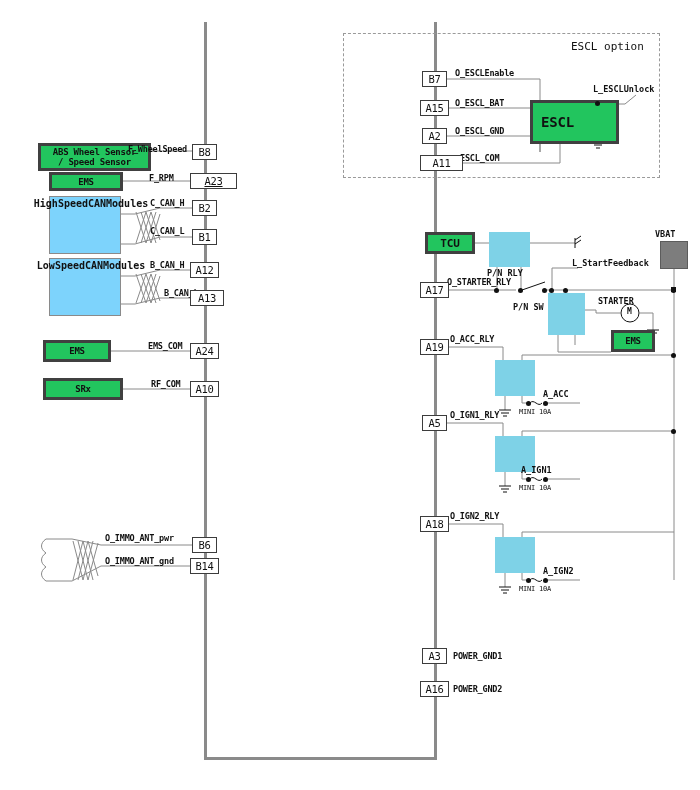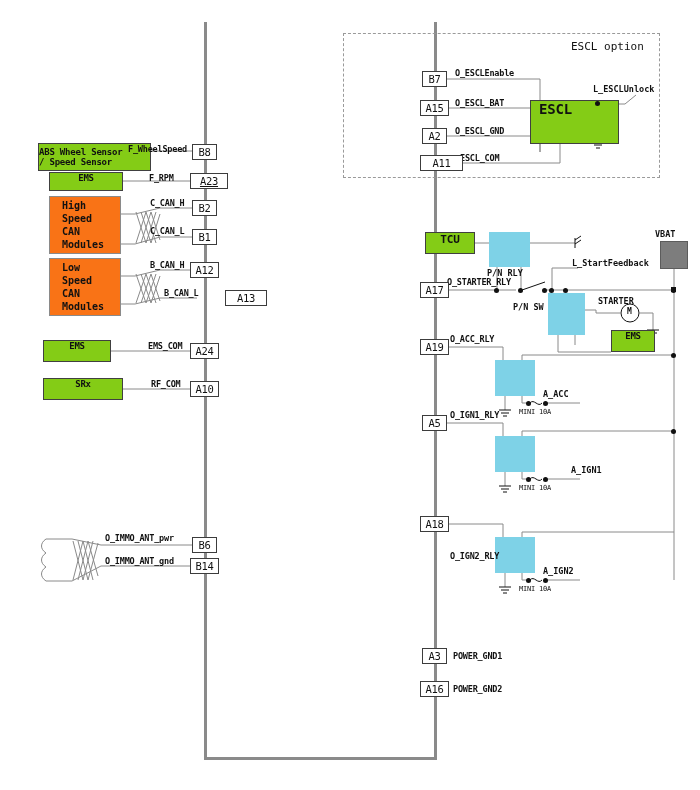--- a/index.html
+++ b/index.html
@@ -9,27 +9,27 @@
   .rail{position:absolute;width:3px;background:#8a8a8a;}
   .rail.h{height:3px;width:auto;}
 
   .pin{position:absolute;border:1px solid #3c3c3c;background:#ffffff;
        height:16px;line-height:15px;text-align:center;font-size:10.5px;
        color:#111;letter-spacing:-0.3px;box-sizing:border-box;z-index:6;}
 
   .sig{position:absolute;font-size:8.5px;font-weight:bold;color:#111;
        white-space:nowrap;letter-spacing:-0.2px;z-index:5;}
 
-  .gbox{position:absolute;background:#84cc16;border:1px solid #404040;
+  .gbox{position:absolute;background:#22c55e;border:3px solid #404040;
         box-sizing:border-box;font-size:9px;font-weight:bold;color:#111;
-        display:flex;align-items:flex-start;justify-content:center;text-align:center;
+        display:flex;align-items:center;justify-content:center;text-align:center;
         letter-spacing:-0.2px;z-index:4;}
-  .wbox{position:absolute;background:#f97316;border:1px solid #8a8a8a;
+  .wbox{position:absolute;background:#7dd3fc;border:1px solid #8a8a8a;
         box-sizing:border-box;font-size:10px;font-weight:bold;color:#111;
-        display:flex;flex-direction:column;align-items:flex-start;
+        display:flex;flex-direction:row;align-items:flex-start;
         justify-content:center;padding-left:12px;line-height:13px;z-index:4;}
   .relay{position:absolute;background:#7ed2e7;z-index:3;}
   .dark{position:absolute;background:#7d7d7d;border:1px solid #5c5c5c;box-sizing:border-box;z-index:4;}
 
   .dash{position:absolute;border:1px dashed #9a9a9a;box-sizing:border-box;z-index:1;}
   .capt{position:absolute;font-size:11px;color:#111;white-space:nowrap;z-index:5;}
 
   .dot{position:absolute;width:5px;height:5px;background:#111;border-radius:50%;z-index:7;}
   .sqdot{position:absolute;width:5px;height:5px;background:#111;z-index:7;}
 
@@ -262,25 +262,25 @@
   <div class="dot" style="left:595px;top:101px;"></div>
   <div class="dot" style="left:526px;top:401px;"></div>
   <div class="dot" style="left:543px;top:401px;"></div>
   <div class="dot" style="left:526px;top:477px;"></div>
   <div class="dot" style="left:543px;top:477px;"></div>
   <div class="dot" style="left:526px;top:578px;"></div>
   <div class="dot" style="left:543px;top:578px;"></div>
   <div class="dot" style="left:542px;top:288px;"></div>
 
   <div class="pin" style="left:192px;top:144px;width:25px;">B8</div>
-  <div class="pin" style="left:190px;top:173px;width:38px;text-decoration:underline;">A23</div>
+  <div class="pin" style="left:190px;top:173px;width:47px;text-decoration:underline;">A23</div>
   <div class="pin" style="left:192px;top:200px;width:25px;">B2</div>
   <div class="pin" style="left:192px;top:229px;width:25px;">B1</div>
   <div class="pin" style="left:190px;top:262px;width:29px;">A12</div>
-  <div class="pin" style="left:190px;top:290px;width:42px;margin-left:35px;">A13</div>
+  <div class="pin" style="left:190px;top:290px;width:34px;">A13</div>
   <div class="pin" style="left:190px;top:343px;width:29px;">A24</div>
   <div class="pin" style="left:190px;top:381px;width:29px;">A10</div>
   <div class="pin" style="left:192px;top:537px;width:25px;">B6</div>
   <div class="pin" style="left:190px;top:558px;width:29px;">B14</div>
 
   <div class="sig" style="left:128px;top:144px;">F_WheelSpeed</div>
   <div class="sig" style="left:149px;top:173px;">F_RPM</div>
   <div class="sig" style="left:150px;top:198px;">C_CAN_H</div>
   <div class="sig" style="left:150px;top:226px;">C_CAN_L</div>
   <div class="sig" style="left:150px;top:260px;">B_CAN_H</div>
@@ -301,32 +301,32 @@
   <div class="pin" style="left:422px;top:648px;width:25px;">A3</div>
   <div class="pin" style="left:420px;top:681px;width:29px;">A16</div>
 
   <div class="sig" style="left:455px;top:68px;">O_ESCLEnable</div>
   <div class="sig" style="left:455px;top:98px;">O_ESCL_BAT</div>
   <div class="sig" style="left:455px;top:126px;">O_ESCL_GND</div>
   <div class="sig" style="left:460px;top:153px;">ESCL_COM</div>
   <div class="sig" style="left:447px;top:277px;">O_STARTER_RLY</div>
   <div class="sig" style="left:450px;top:334px;">O_ACC_RLY</div>
   <div class="sig" style="left:450px;top:410px;">O_IGN1_RLY</div>
-  <div class="sig" style="left:450px;top:511px;margin-top:40px;">O_IGN2_RLY</div>
+  <div class="sig" style="left:450px;top:511px;">O_IGN2_RLY</div>
   <div class="sig" style="left:453px;top:651px;">POWER_GND1</div>
   <div class="sig" style="left:453px;top:684px;">POWER_GND2</div>
 
   <div class="lbl" style="left:593px;top:84px;">L_ESCLUnlock</div>
   <div class="lbl" style="left:487px;top:268px;">P/N RLY</div>
   <div class="lbl" style="left:513px;top:302px;">P/N SW</div>
   <div class="lbl" style="left:572px;top:258px;">L_StartFeedback</div>
   <div class="lbl" style="left:598px;top:296px;">STARTER</div>
 
   <div class="sml" style="left:627px;top:307px;font-weight:bold;font-size:8px;">M</div>
 
   <div class="lbl" style="left:543px;top:389px;">A_ACC</div>
   <div class="sml" style="left:519px;top:408px;">MINI 10A</div>
-  <div class="lbl" style="left:571px;top:465px;">A_IGN1</div>
+  <div class="lbl" style="left:521px;top:465px;">A_IGN1</div>
   <div class="sml" style="left:519px;top:484px;">MINI 10A</div>
   <div class="lbl" style="left:543px;top:566px;">A_IGN2</div>
   <div class="sml" style="left:519px;top:585px;">MINI 10A</div>
 
 </div>
 
 </body></html>

